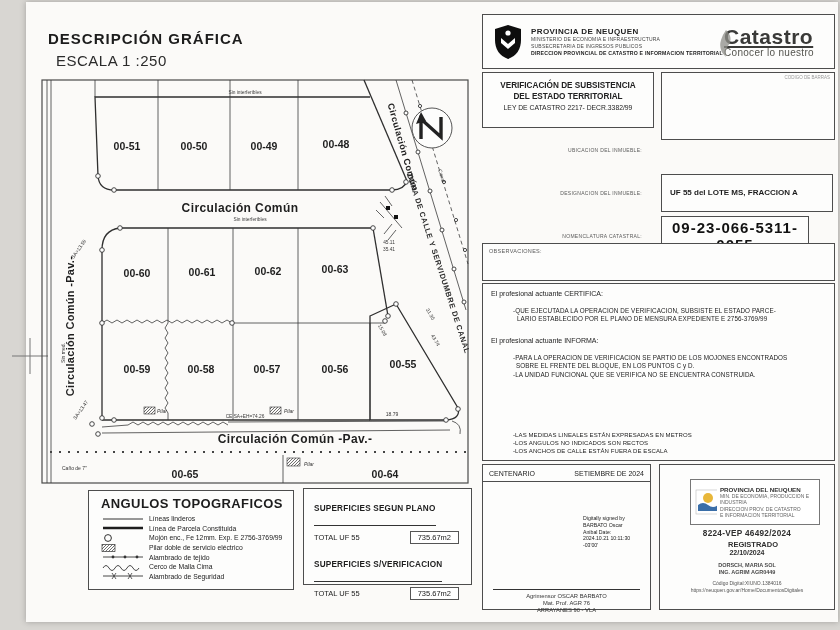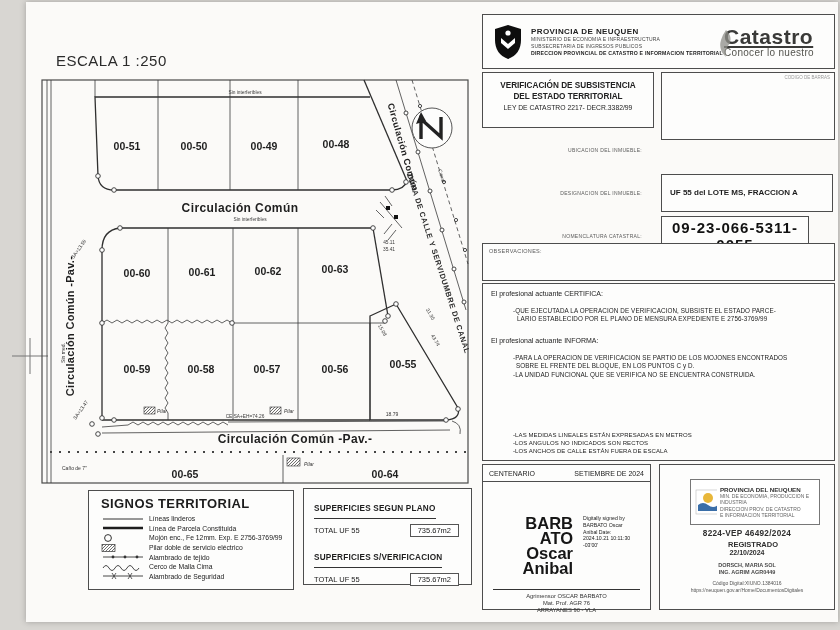--- a/index.html
+++ b/index.html
@@ -31,21 +31,21 @@
   .stamp-org{font-size:6.2px;font-weight:bold;color:#333;line-height:1.2;}
   .stamp-s{font-size:5px;color:#666;line-height:1.25;}
   .stamp-file{font-size:8.2px;font-weight:bold;color:#2e2e2e;letter-spacing:.3px;}
   .stamp-status{font-size:7.5px;font-weight:bold;color:#2e2e2e;}
   .stamp-date{font-size:7px;font-weight:bold;color:#2e2e2e;}
   .stamp-reg{font-size:5.5px;font-weight:bold;color:#4a4a4a;}
   .stamp-code{font-size:5px;color:#555;}
   .leg-title{font-size:13px;font-weight:bold;letter-spacing:.4px;color:#1c1c1c;margin:5px 0 3px 12px;}
   .leg-row{display:flex;align-items:center;height:9.6px;padding-left:10px;}
   .leg-row span{font-size:6.8px;color:#222;}
-  .sup-title{font-size:8.2px;font-weight:bold;color:#1d1d1d;border-bottom:1px solid #333;display:inline-block;padding-bottom:5px;letter-spacing:.2px;}
+  .sup-title{font-size:8.2px;font-weight:bold;color:#1d1d1d;border-bottom:1px solid #333;display:inline-block;padding-bottom:12px;letter-spacing:.2px;}
   .sup-row{display:flex;justify-content:space-between;align-items:center;margin:5px 2px 9px 0;}
   .sup-row b{font-size:7.5px;font-weight:normal;color:#222;}
   .sup-val{border:1px solid #555;font-size:7.5px;padding:1px 7px;color:#222;background:#fff;}
   svg text{fill:#1e1e1e;}
   .plabel{font-size:10.5px;font-weight:bold;}
   .slabel{font-size:12px;font-weight:bold;letter-spacing:.4px;}
   .slabelv{font-size:11px;font-weight:bold;letter-spacing:.3px;}
   .zlabel{font-size:7.6px;font-weight:bold;letter-spacing:.6px;fill:#2a2a2a;}
   .dlabel{font-size:9px;font-weight:bold;letter-spacing:.5px;}
   .tiny{font-size:5px;fill:#333;}
@@ -58,20 +58,21 @@
 <body>
 
 <div id="stage">
   <div class="page"></div>
 
   <svg class="abs" style="left:10px;top:336px;" width="40" height="40">
     <line x1="2" y1="20" x2="38" y2="20" stroke="#777" stroke-width="1"></line>
     <line x1="20" y1="2" x2="20" y2="38" stroke="#777" stroke-width="1"></line>
   </svg>
 
+  <div class="abs doc-title" style="left:48px;top:30px;">DESCRIPCIÓN GRÁFICA</div>
   <div class="abs doc-scale" style="left:56px;top:52px;">ESCALA 1 :250</div>
 
   <svg class="abs" style="left:40px;top:78px;" width="430" height="408" viewBox="0 0 430 408">
     <defs>
       <pattern id="hatch" width="3" height="3" patternUnits="userSpaceOnUse">
         <path d="M0,3 L3,0" stroke="#333" stroke-width="0.7"></path>
       </pattern>
     </defs>
 
     <g>
@@ -205,21 +206,21 @@
       <text class="tiny" transform="rotate(60 394 263)" x="394" y="263">43.74</text>
       <text class="tiny" x="352" y="338">18.79</text>
       <text class="tiny2" x="205" y="340">CE SA+EH=74.26</text>
       <text class="tiny" transform="rotate(60 341 253)" x="341" y="253">15.08</text>
       <text class="tiny2" x="349" y="166">45.11</text>
       <text class="tiny2" x="349" y="173">35.41</text>
     </g>
   </svg>
 
   <div class="box" style="left:88px;top:490px;width:204px;height:98px;">
-    <div class="leg-title">SIGNOS TERRITORIAL</div>
+    <div class="leg-title">ANGULOS TOPOGRAFICOS</div>
     <div class="leg-row">
       <svg width="50" height="10">
           <line x1="4" y1="5" x2="44" y2="5" stroke="#333" stroke-width="1"></line>
         </svg>
       <span>Líneas linderos</span>
     </div>
     <div class="leg-row">
       <svg width="50" height="10">
           <line x1="4" y1="5" x2="44" y2="5" stroke="#1d1d1d" stroke-width="2.6"></line>
         </svg>
@@ -330,26 +331,20 @@
     <div class="abs txt-s" style="left:30px;top:87px;">-LA UNIDAD FUNCIONAL QUE SE VERIFICA NO SE ENCUENTRA CONSTRUIDA.</div>
     <div class="abs txt-n" style="left:30px;top:148px;">-LAS MEDIDAS LINEALES ESTÁN EXPRESADAS EN METROS</div>
     <div class="abs txt-n" style="left:30px;top:156px;">-LOS ANGULOS NO INDICADOS SON RECTOS</div>
     <div class="abs txt-n" style="left:30px;top:164px;">-LOS ANCHOS DE CALLE ESTÁN FUERA DE ESCALA</div>
   </div>
 
   <div class="box" style="left:482px;top:464px;width:167px;height:144px;">
     <div class="strip">
       <span>CENTENARIO</span>
       <span>SETIEMBRE DE 2024</span>
-    </div>
-    <div class="abs sig-big" style="left:30px;top:51px;text-align:right;width:60px;">
-      <div>BARB</div>
-      <div>ATO</div>
-      <div>Oscar</div>
-      <div>Anibal</div>
     </div>
     <div class="abs sig-dig" style="left:100px;top:50px;">Digitally signed by BARBATO Oscar Anibal Date: 2024.10.21 10:11:30 -03'00'</div>
     <div class="abs" style="left:10px;right:10px;top:124px;border-top:1px solid #333;"></div>
     <div class="abs prof ctr" style="left:0;right:0;top:128px;">Agrimensor OSCAR BARBATO</div>
     <div class="abs prof ctr" style="left:0;right:0;top:135px;">Mat. Prof. AGR 76</div>
     <div class="abs prof ctr" style="left:0;right:0;top:142px;">ARRAYANES 90 - VLA</div>
   </div>
 
   <div class="box" style="left:659px;top:464px;width:174px;height:144px;">
     <div class="abs" style="left:30px;top:14px;width:128px;height:44px;border:1px solid #777;display:flex;align-items:center;background:#fff;">

